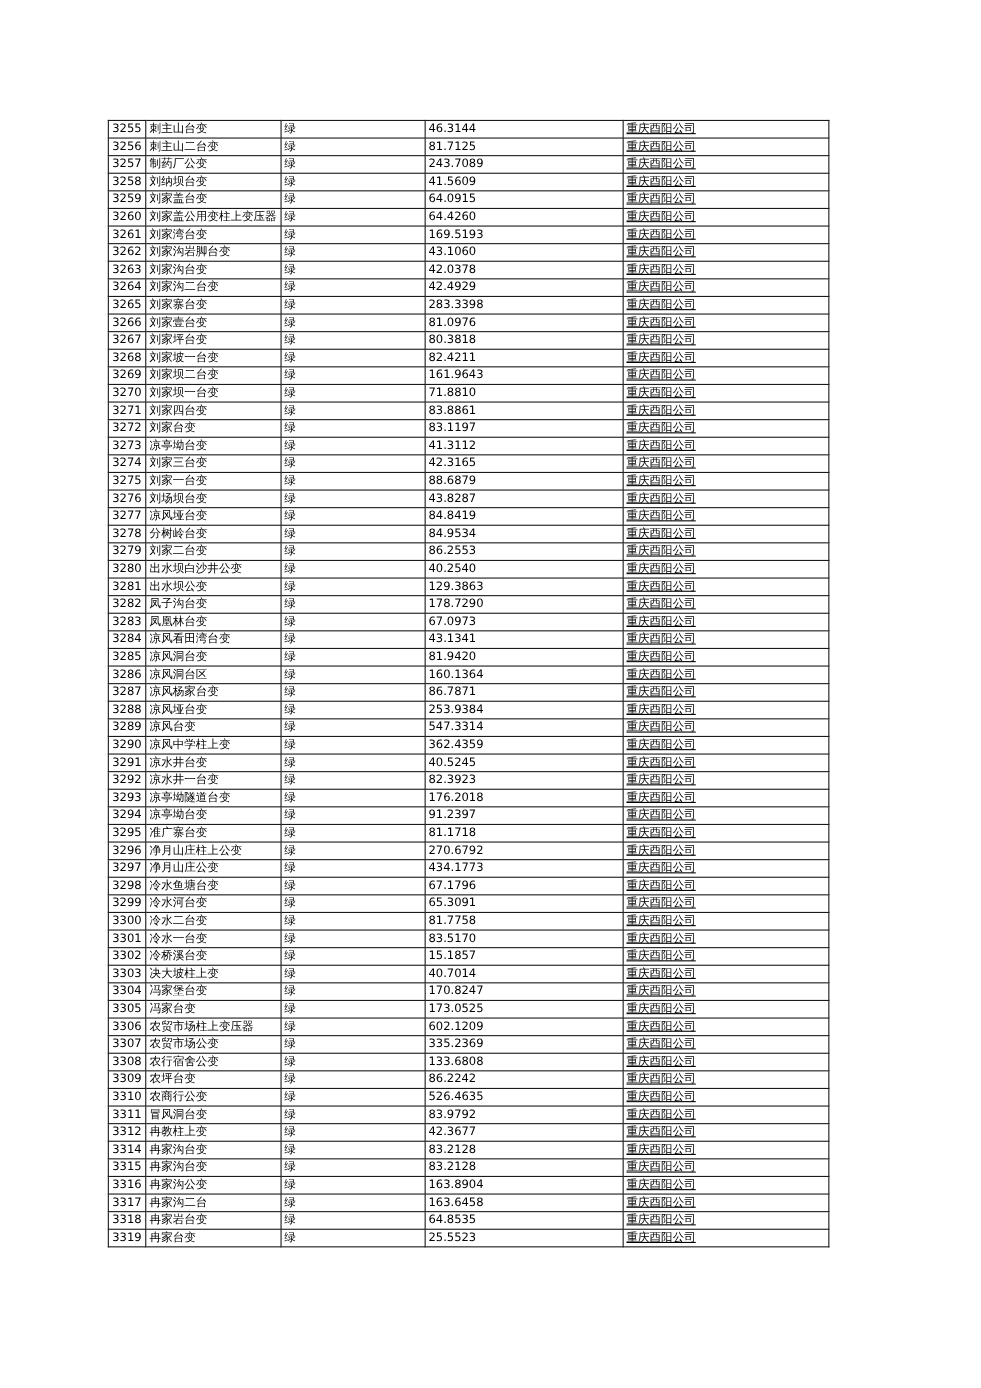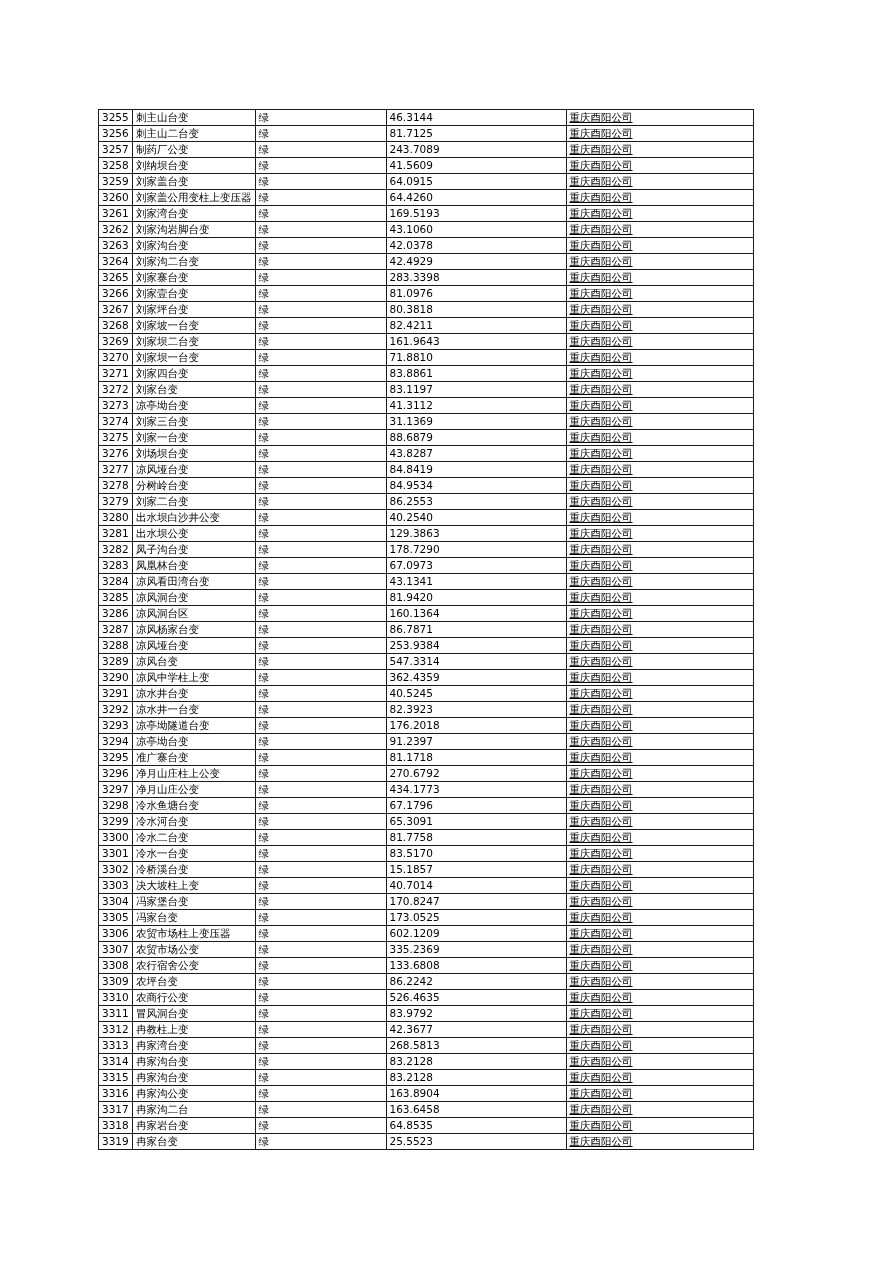--- a/index.html
+++ b/index.html
@@ -196,21 +196,21 @@
     <td class="col-name">凉亭坳台变</td>
     <td class="col-status">绿</td>
     <td class="col-value">41.3112</td>
     <td class="col-company">重庆酉阳公司</td>
   </tr>
 
   <tr>
     <td class="col-id">3274</td>
     <td class="col-name">刘家三台变</td>
     <td class="col-status">绿</td>
-    <td class="col-value">31.1369</td>
+    <td class="col-value">42.3165</td>
     <td class="col-company">重庆酉阳公司</td>
   </tr>
 
   <tr>
     <td class="col-id">3275</td>
     <td class="col-name">刘家一台变</td>
     <td class="col-status">绿</td>
     <td class="col-value">88.6879</td>
     <td class="col-company">重庆酉阳公司</td>
   </tr>
@@ -504,27 +504,20 @@
   </tr>
 
   <tr>
     <td class="col-id">3312</td>
     <td class="col-name">冉教柱上变</td>
     <td class="col-status">绿</td>
     <td class="col-value">42.3677</td>
     <td class="col-company">重庆酉阳公司</td>
   </tr>
 
-  <tr>
-    <td class="col-id">3313</td>
-    <td class="col-name">冉家湾台变</td>
-    <td class="col-status">绿</td>
-    <td class="col-value">268.5813</td>
-    <td class="col-company">重庆酉阳公司</td>
-  </tr>
 
   <tr>
     <td class="col-id">3314</td>
     <td class="col-name">冉家沟台变</td>
     <td class="col-status">绿</td>
     <td class="col-value">83.2128</td>
     <td class="col-company">重庆酉阳公司</td>
   </tr>
 
   <tr>

